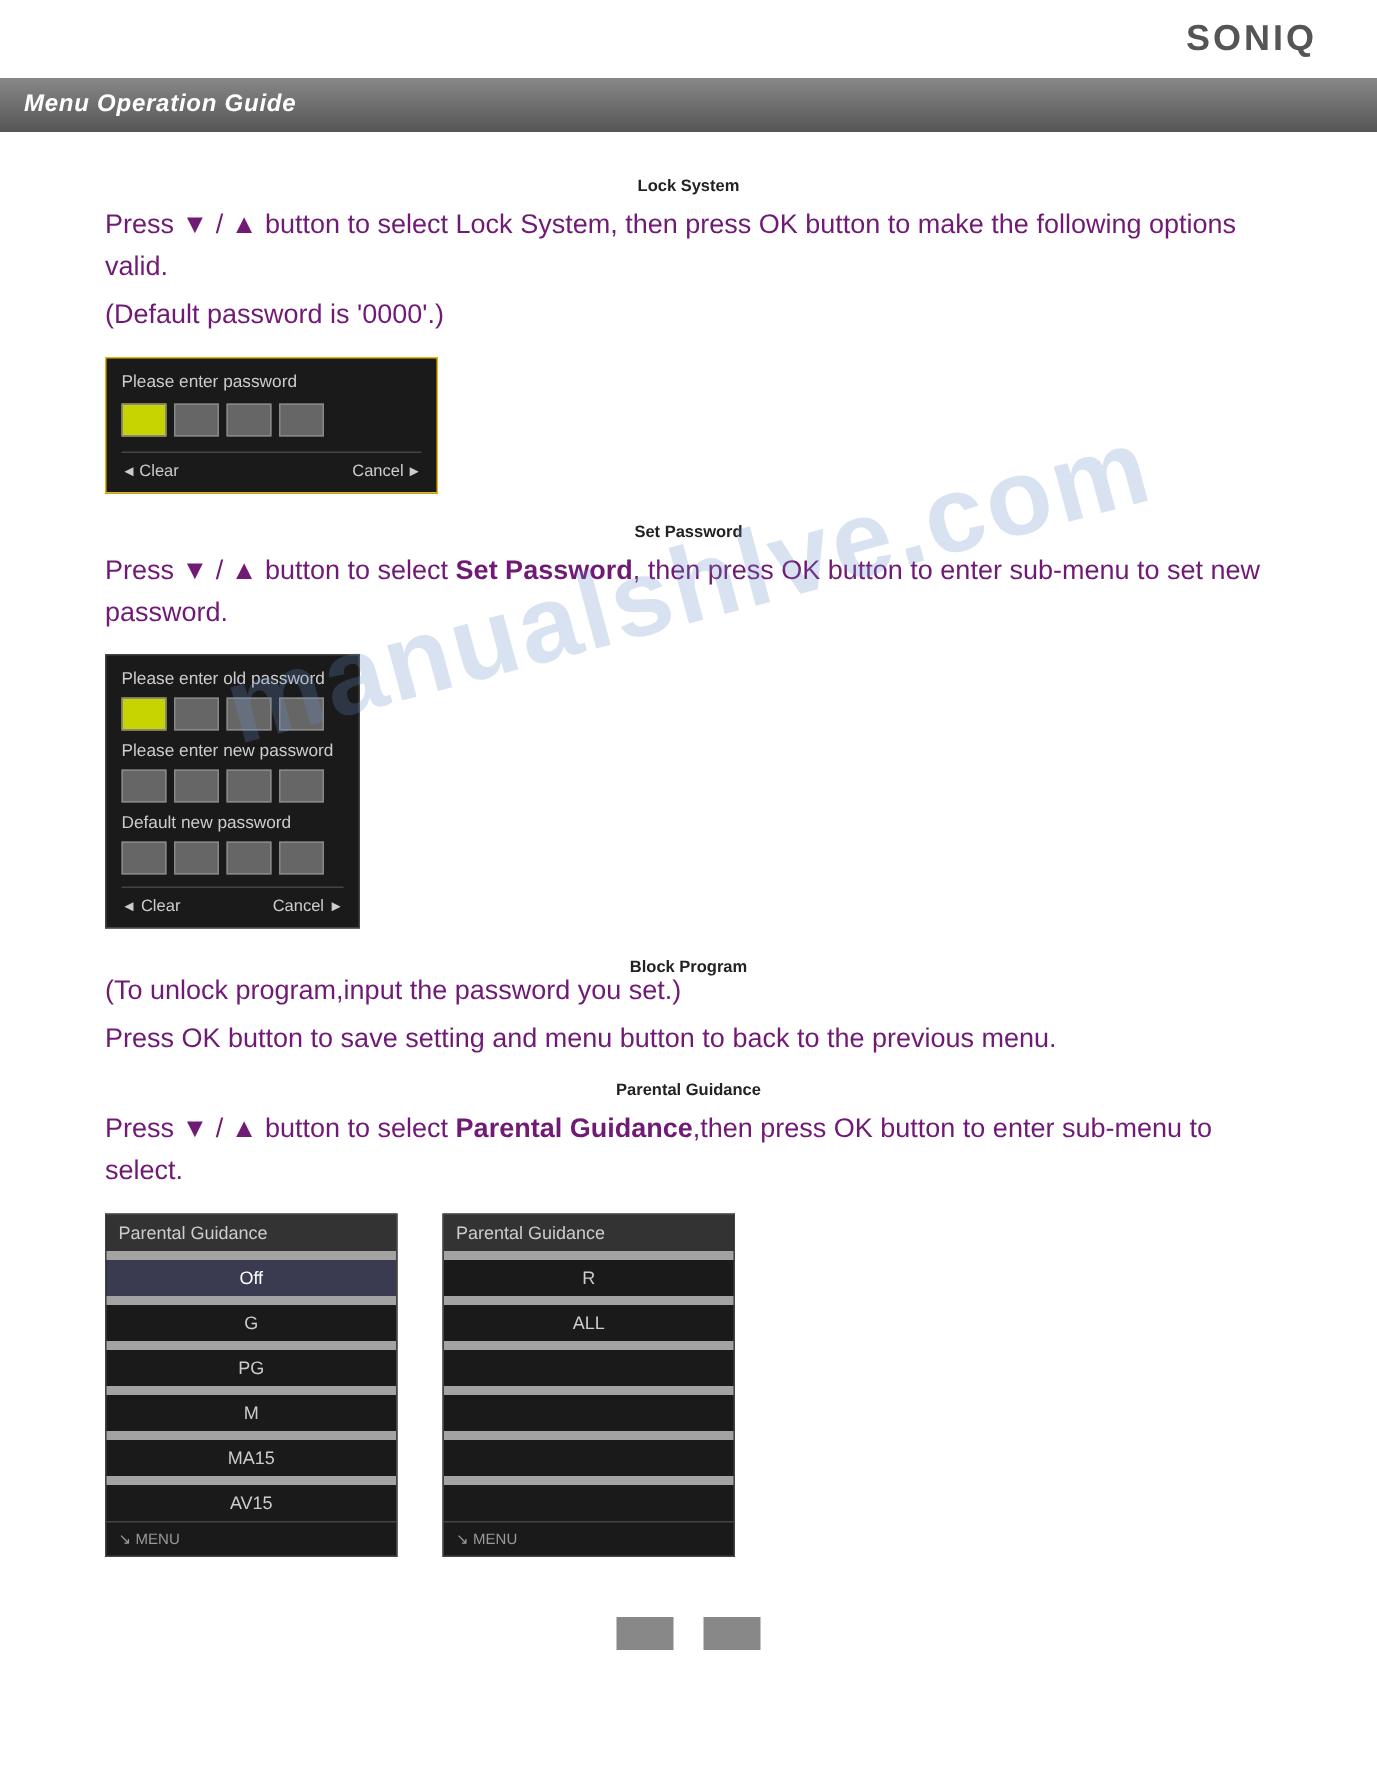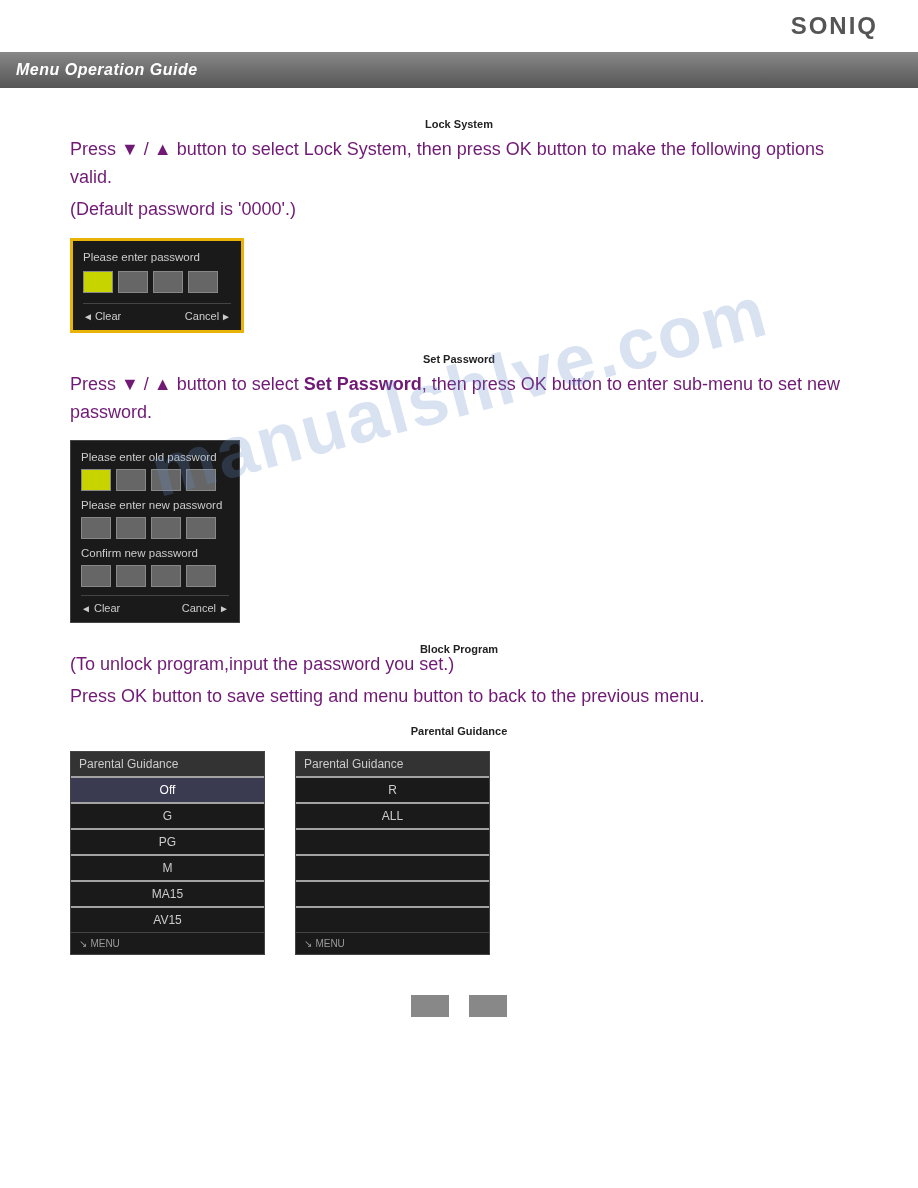--- a/index.html
+++ b/index.html
@@ -62,22 +62,22 @@
       font-size: 18px;
       color: #701a75;
       line-height: 1.55;
       margin-bottom: 14px;
     }
 
     
     .tv-dialog {
       background: #1a1a1a;
       color: #ddd;
-      width: 174px;
-      border: 3px solid #eab308;
+      width: 222px;
+      border: 1px solid #eab308;
       font-size: 12px;
       margin-bottom: 20px;
       padding: 10px 10px 8px 10px;
     }
 
     .tv-dialog .dialog-label {
       color: #ccc;
       font-size: 11.5px;
       margin-bottom: 8px;
       text-align: left;
@@ -193,21 +193,21 @@
       color: #ccc;
       padding: 5px 8px;
       font-size: 12px;
       font-weight: normal;
     }
 
     .pg-table-row {
       padding: 5px 8px;
       text-align: center;
       color: #ccc;
-      border-top: 2px solid #a3a3a3;
+      border-top: 6px solid #a3a3a3;
     }
 
     .pg-table-row.selected {
       background: #3a3a50;
       color: #fff;
     }
 
     .pg-table-footer {
       border-top: 1px solid #444;
       padding: 5px 8px;
@@ -311,21 +311,21 @@
         <div class="pwd-box inactive"></div>
         <div class="pwd-box inactive"></div>
       </div>
       <div class="dialog-label">Please enter new password</div>
       <div class="password-boxes">
         <div class="pwd-box inactive"></div>
         <div class="pwd-box inactive"></div>
         <div class="pwd-box inactive"></div>
         <div class="pwd-box inactive"></div>
       </div>
-      <div class="dialog-label">Confirm new password</div>
+      <div class="dialog-label">Default new password</div>
       <div class="password-boxes">
         <div class="pwd-box inactive"></div>
         <div class="pwd-box inactive"></div>
         <div class="pwd-box inactive"></div>
         <div class="pwd-box inactive"></div>
       </div>
       <div class="dialog-footer">
         <div class="footer-left">
           <span class="arrow-left"></span>
           <span>Clear</span>
@@ -339,20 +339,23 @@
   </div>
 
   <div>
     <div class="section-title">Block Program</div>
     <div class="section-desc" style="margin-top:-10px;">(To unlock program,input the  password you set.)</div>
     <div class="section-desc" style="margin-top:-10px;">Press OK button to save setting and menu button to back to the previous menu.</div>
   </div>
 
   <div>
     <div class="section-title">Parental Guidance</div>
+    <div class="section-desc">
+      Press ▼ / ▲ button to select <strong>Parental Guidance</strong>,then press OK  button to enter sub-menu to select.
+    </div>
 
     <div class="pg-tables">
 
       <div class="pg-table">
         <div class="pg-table-header">Parental Guidance</div>
         <div class="pg-table-row selected">Off</div>
         <div class="pg-table-row">G</div>
         <div class="pg-table-row">PG</div>
         <div class="pg-table-row">M</div>
         <div class="pg-table-row">MA15</div>

